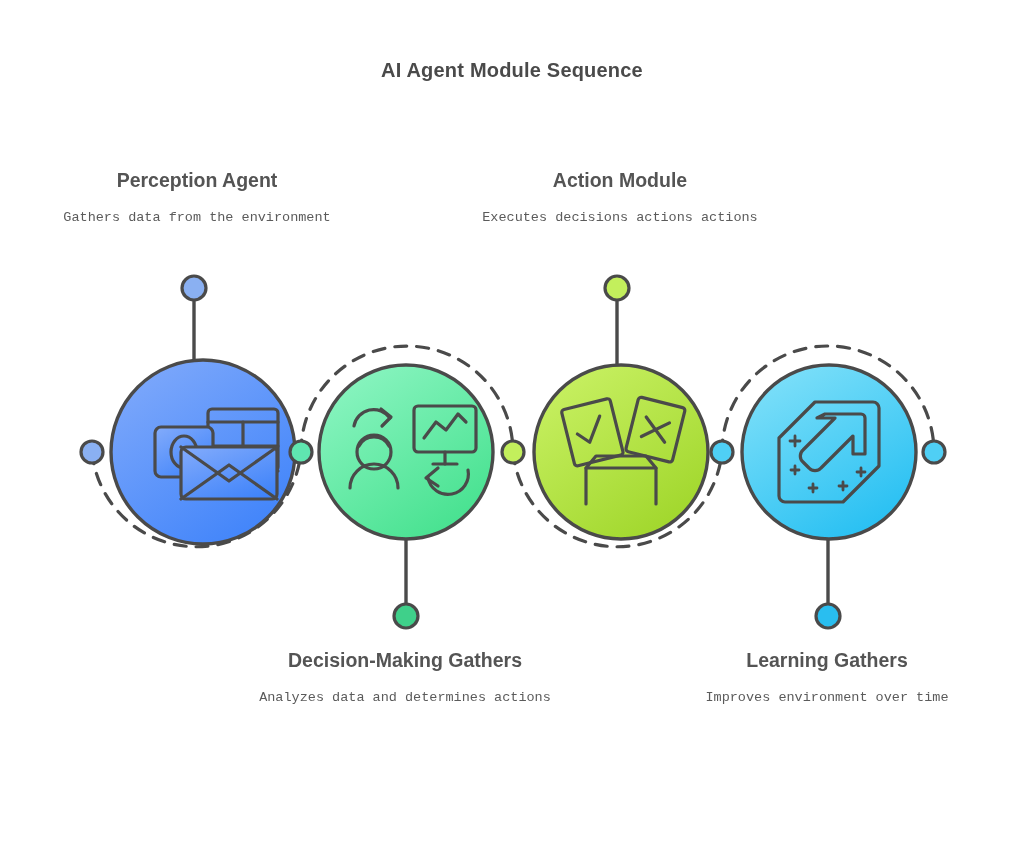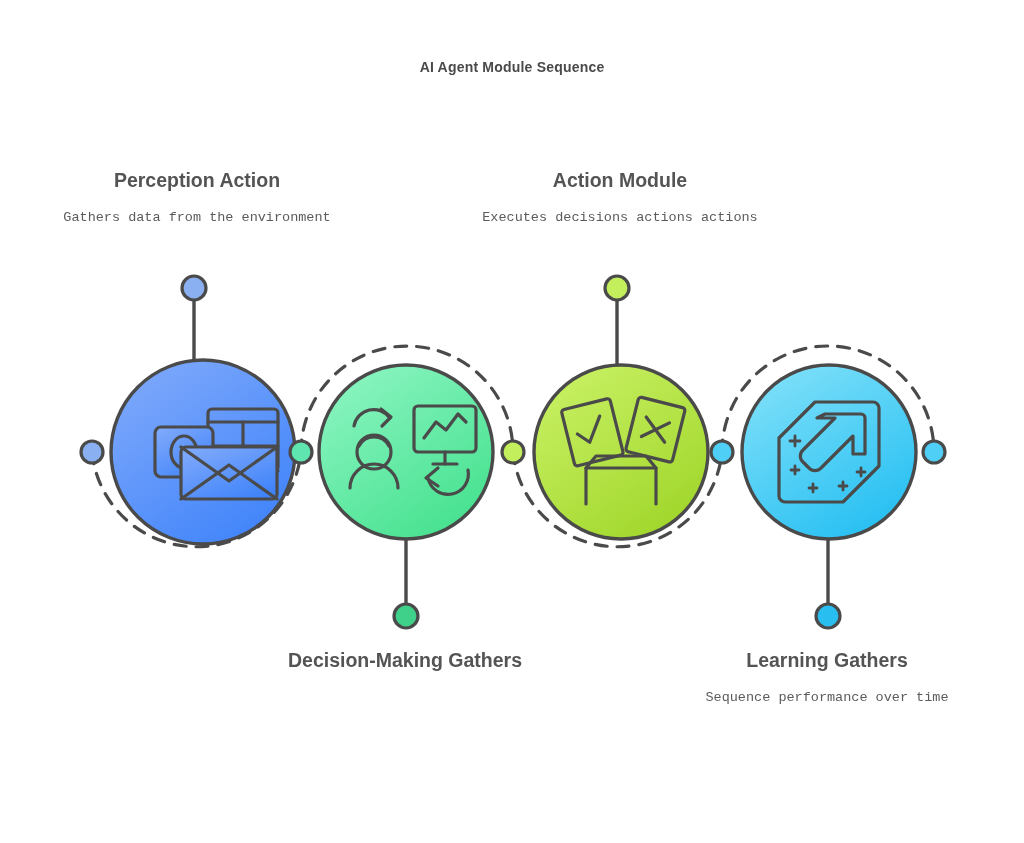--- a/index.html
+++ b/index.html
@@ -36,21 +36,21 @@
     pointer-events: none;
   }
   .txt-layer > * { pointer-events: auto; }
 
   .diagram-title {
     position: absolute;
     left: 0;
     top: 59px;
     width: 1024px;
     text-align: center;
-    font-size: 14px;
+    font-size: 20px;
     font-weight: bold;
     color: #4a4a4a;
     letter-spacing: .2px;
   }
 
   .module-label {
     position: absolute;
     text-align: center;
   }
   .module-title {
@@ -211,32 +211,33 @@
           <line x1="28" y1="20" x2="36" y2="20"></line>
       </g>
     </g>
   </svg>
 
   <div class="txt-layer">
 
     <div class="diagram-title">AI Agent Module Sequence</div>
 
     <div class="module-label lbl-perception">
-      <p class="module-title">Perception Action</p>
+      <p class="module-title">Perception Agent</p>
       <p class="module-desc">Gathers data from the environment</p>
     </div>
 
     <div class="module-label lbl-action">
       <p class="module-title">Action Module</p>
       <p class="module-desc">Executes decisions actions actions</p>
     </div>
 
     <div class="module-label lbl-decision">
       <p class="module-title">Decision-Making Gathers</p>
+      <p class="module-desc">Analyzes data and determines actions</p>
     </div>
 
     <div class="module-label lbl-learning">
       <p class="module-title">Learning Gathers</p>
-      <p class="module-desc">Sequence performance over time</p>
+      <p class="module-desc">Improves environment over time</p>
     </div>
 
   </div>
 </div>
 
 </body></html>

